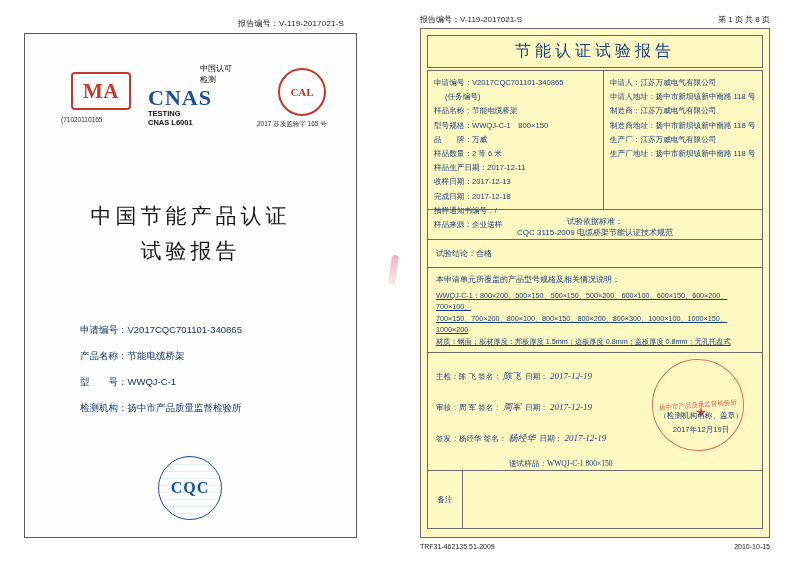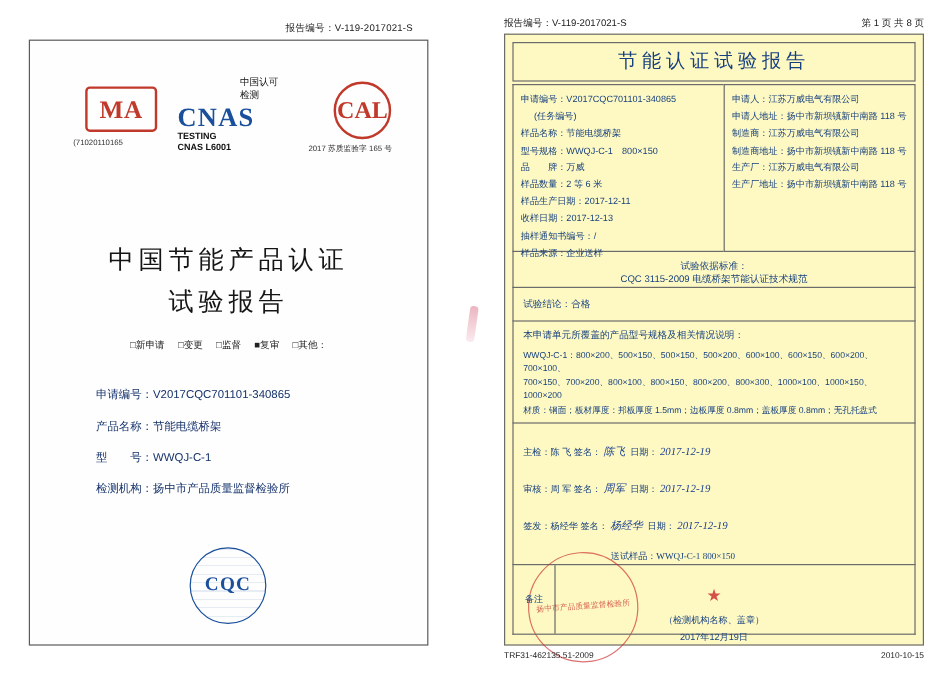--- a/index.html
+++ b/index.html
@@ -103,21 +103,21 @@
     left: 235px;
     top: 4px;
     width: 44px;
     height: 44px;
     border-radius: 50%;
     border: 2px solid #c0392b;
     color: #c0392b;
     display: flex;
     align-items: center;
     justify-content: center;
-    font-size: 20px;
+    font-size: 11px;
     font-weight: bold;
     font-family: "Liberation Serif", serif;
   }
   .cal-code {
     position: absolute;
     left: 214px;
     top: 56px;
     font-size: 6.5px;
     color: #333;
   }
@@ -267,33 +267,32 @@
     border-top: none;
     box-sizing: border-box;
     font-size: 8px;
     color: #16407e;
     padding: 6px 8px;
   }
   #band-standard { top: 181px; height: 30px; display: flex; align-items: center; flex-direction: column; }
   #band-conclusion { top: 211px; height: 28px; display: flex; align-items: center; }
   #band-desc { top: 239px; height: 85px; line-height: 12.5px; }
   #band-desc .desc-title { margin-bottom: 3px; }
-  #band-desc .desc-body { font-size: 7.2px; line-height: 11.6px; color: #16407e; }
+  #band-desc .desc-body { font-size: 7.2px; line-height: 11.6px; color: #16407e; text-decoration: underline; }
 
   .rp-sign {
     position: absolute;
     left: 6px;
     right: 6px;
     top: 324px;
     height: 118px;
     border: 1px solid #6b6b6b;
     border-top: none;
     box-sizing: border-box;
     display: flex;
-    flex-direction: column;
   }
   .sign-left {
     width: 212px;
     padding: 8px 6px 0 8px;
     box-sizing: border-box;
   }
   .sign-row {
     font-size: 7.6px;
     color: #16407e;
     line-height: 30px;
@@ -415,27 +414,20 @@
         <div class="cnas-sub">CNAS L6001</div>
       </div>
 
       <div class="cal-logo">CAL</div>
       <div class="cal-code">2017 苏质监验字 165 号</div>
     </div>
 
     <div class="cover-title1">中国节能产品认证</div>
     <div class="cover-title2">试验报告</div>
 
-    <div class="checkbox-row">
-      <span>□新申请</span>
-      <span>□变更</span>
-      <span>□监督</span>
-      <span>■复审</span>
-      <span>□其他：</span>
-    </div>
 
     <div class="cover-fields">
       <div>
         <span class="lbl">申请编号：</span><span class="val">V2017CQC701101-340865</span>
       </div>
       <div>
         <span class="lbl">产品名称：</span><span class="val">节能电缆桥架</span>
       </div>
       <div>
         <span class="lbl">型　　号：</span><span class="val">WWQJ-C-1</span>
@@ -475,20 +467,23 @@
           <span class="k">品　　牌：</span><span class="v">万威</span>
         </div>
         <div class="kv">
           <span class="k">样品数量：</span><span class="v">2 等 6 米</span>
         </div>
         <div class="kv">
           <span class="k">样品生产日期：</span><span class="v">2017-12-11</span>
         </div>
         <div class="kv">
           <span class="k">收样日期：</span><span class="v">2017-12-13</span>
+        </div>
+        <div class="kv">
+          <span class="k">完成日期：</span><span class="v">2017-12-18</span>
         </div>
         <div class="kv">
           <span class="k">抽样通知书编号：</span><span class="v">/</span>
         </div>
         <div class="kv">
           <span class="k">样品来源：</span><span class="v">企业送样</span>
         </div>
       </div>
 
       <div class="rp-info-right">

